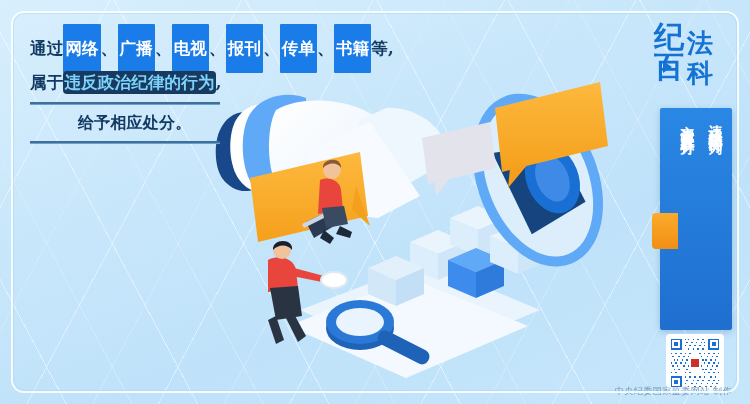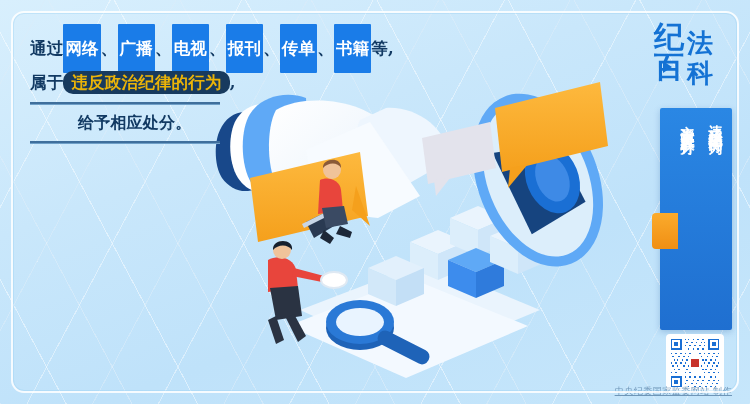--- a/index.html
+++ b/index.html
@@ -53,22 +53,22 @@
     background:#1a7ce8;color:#ffffff;
     padding:15px 2px;border-radius:1px;
     box-decoration-break:clone;-webkit-box-decoration-break:clone;
   }
   .hl-yellow{
     background:#fdf2a4;color:#123a63;
     padding:2px 1px;
     box-decoration-break:clone;-webkit-box-decoration-break:clone;
   }
   .pill{
-    background:#173a5e;color:#eab308;
-    padding:2px 8px;border-radius:10px;
+    background:#173a5e;color:#7dd3fc;
+    padding:2px 1px;border-radius:4px;
     font-weight:700;
   }
   .rule{
     width:190px;height:0;border-top:2px solid #3f6f9c;
     border-bottom:1px solid #6fa0c8;
     margin:2px 0 1px 0;
   }
   .rule.r2{margin:1px 0 0 0;}
 
   
@@ -121,21 +121,21 @@
   }
   .qr svg{display:block;width:100%;height:100%;}
   .orangetab{
     position:absolute;left:-8px;top:105px;width:26px;height:36px;
     background:linear-gradient(180deg,#fbab2c,#f08f14);
     border-radius:4px 0 0 4px;
   }
   .credit{
     position:absolute;right:18px;bottom:6px;
     font-family:"DejaVu Sans","Liberation Sans",sans-serif;
-    font-size:9px;color:#6f96b8;letter-spacing:.5px;white-space:nowrap;text-decoration:underline;
+    font-size:9px;color:#6f96b8;letter-spacing:.5px;white-space:nowrap;
   }
 </style>
 </head>
 <body>
 
 <div id="stage">
 
   <div class="lattice2"></div>
   <div class="lattice"></div>
 

